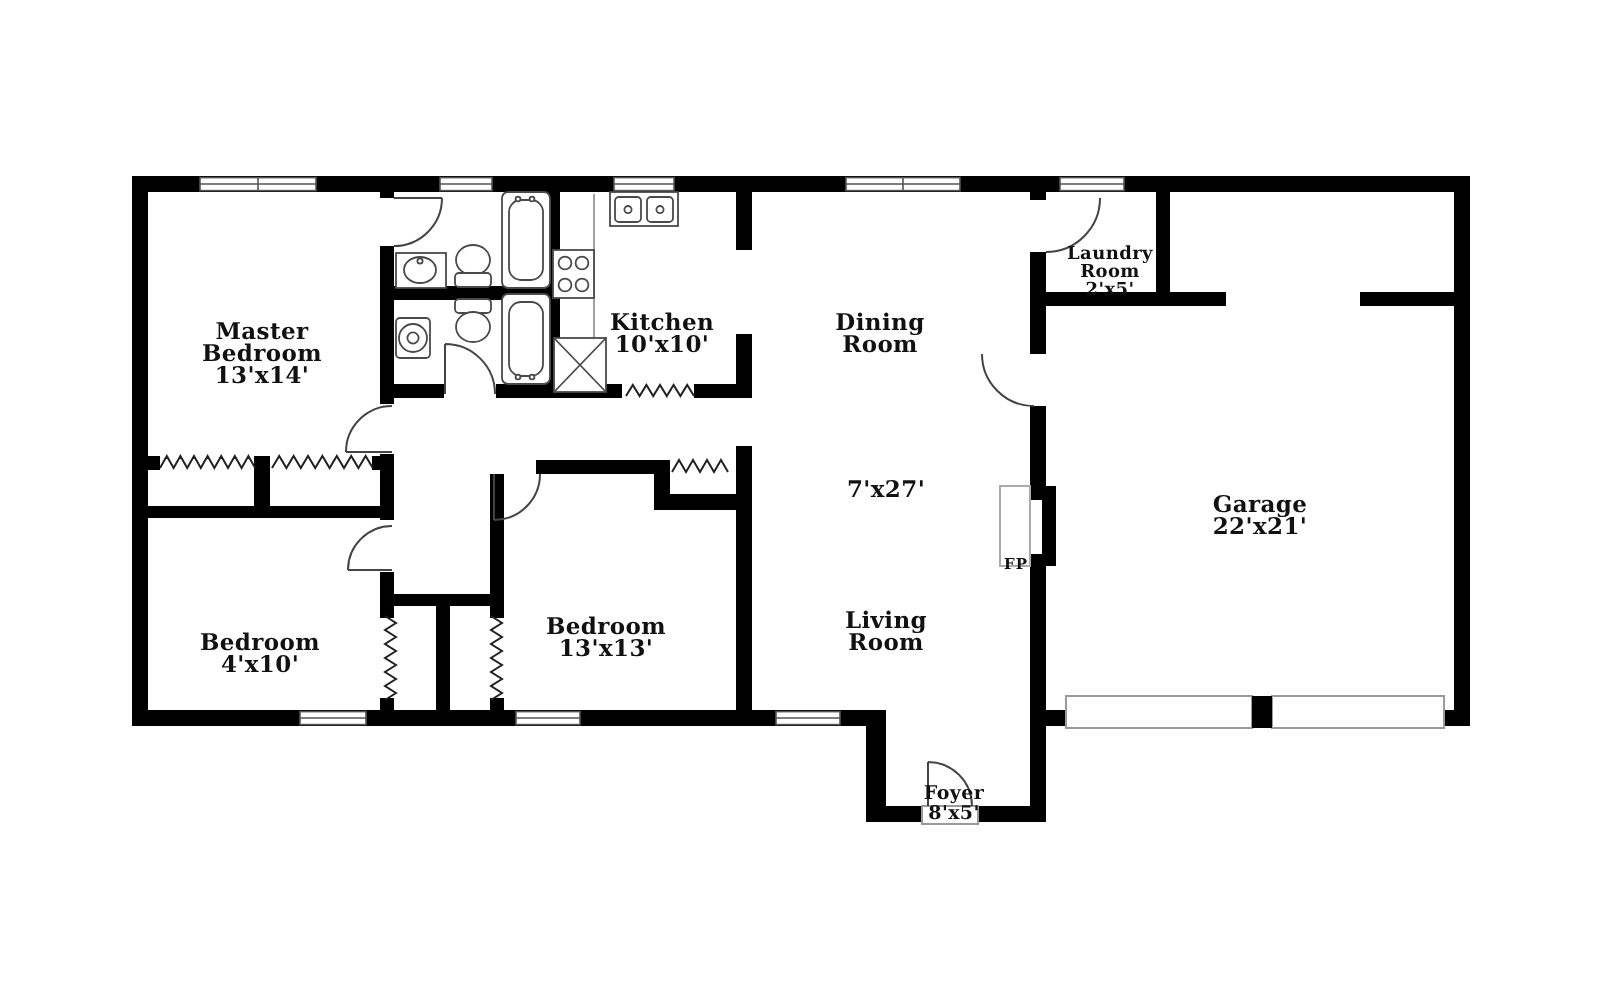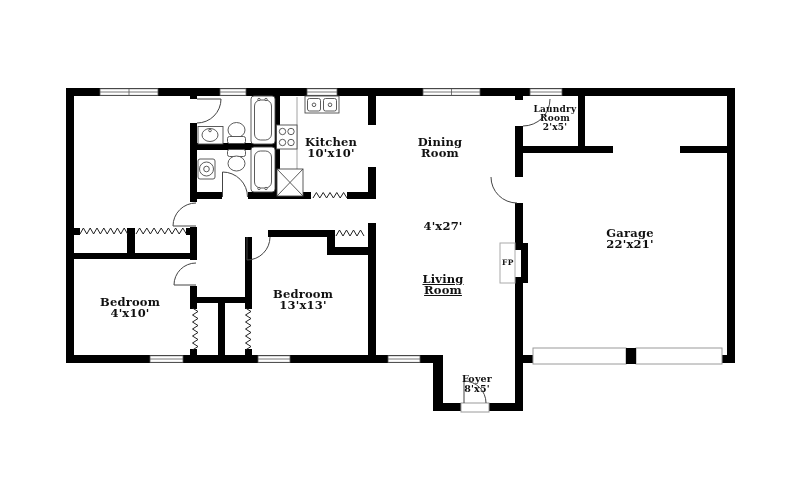--- a/index.html
+++ b/index.html
@@ -1,20 +1,20 @@
 <!DOCTYPE html>
 <html><head>
 <meta charset="utf-8">
 <style>
   html,body{margin:0;padding:0;background:#ffffff;}
   #stage{position:relative;width:800px;height:492px;background:#ffffff;overflow:hidden;
          font-family:"DejaVu Serif","Liberation Serif",serif;}
   #plan-svg{position:absolute;left:0;top:0;}
   .rlabel{position:absolute;transform:translate(-50%,-50%);text-align:center;
-          color:#111;font-weight:bold;font-size:11.5px;line-height:11px;letter-spacing:.2px;}
+          color:#111;font-weight:bold;font-size:11.5px;line-height:11px;letter-spacing:.2px;margin-top:19px;}
   .rlabel .nm,.rlabel .dm{white-space:pre-line;}
   .sm{font-size:9px;line-height:9px;}
   .md{font-size:9.5px;line-height:9.5px;}
   .ut{font-size:11.5px;line-height:11px;}
   .fp{font-size:7.5px;line-height:7.5px;letter-spacing:.5px;}
   #disclaimer{position:absolute;left:50%;top:463px;transform:translate(-50%,-50%);
               font-size:11.5px;color:#111;white-space:nowrap;font-weight:normal;}
 </style>
 </head>
 <body>
@@ -158,41 +158,45 @@
       <path d="M173 226 L196 226 M196 203 A23 23 0 0 0 173 226"></path>
       <path d="M222.5 197 L222.5 172 M222.5 172 A25 25 0 0 1 247.5 197"></path>
       <path d="M174 285 L196 285 M196 263 A22 22 0 0 0 174 285"></path>
       <path d="M247 237 L247 260 M247 260 A23 23 0 0 0 270 237"></path>
       <path d="M523 126 A27 27 0 0 0 550 99"></path>
       <path d="M517 203 A26 26 0 0 1 491 177"></path>
       <path d="M464 403 L464 381 M464 381 A22 22 0 0 1 486 403"></path>
     </g>
   </svg>
 
+  <div class="rlabel" style="left:131px;top:158px;width:84px;">
+    <div class="nm">Master Bedroom</div>
+    <div class="dm">13'x14'</div>
+  </div>
 
   <div class="rlabel" style="left:331px;top:148px;">
     <div class="nm">Kitchen</div>
     <div class="dm">10'x10'</div>
   </div>
 
   <div class="rlabel" style="left:440px;top:148px;width:52px;">
     <div class="nm">Dining Room</div>
   </div>
 
   <div class="rlabel sm" style="left:555px;top:118px;width:52px;">
     <div class="nm">Laundry Room</div>
     <div class="dm">2'x5'</div>
   </div>
 
 
   <div class="rlabel" style="left:443px;top:226px;">
-    <div class="dm">4'x27'</div>
-  </div>
-
-  <div class="rlabel" style="left:443px;top:285px;width:56px;text-decoration:underline;">
+    <div class="dm">7'x27'</div>
+  </div>
+
+  <div class="rlabel" style="left:443px;top:297px;width:56px;">
     <div class="nm">Living Room</div>
   </div>
 
   <div class="rlabel" style="left:630px;top:239px;">
     <div class="nm">Garage</div>
     <div class="dm">22'x21'</div>
   </div>
 
   <div class="rlabel" style="left:130px;top:308px;">
     <div class="nm">Bedroom</div>

